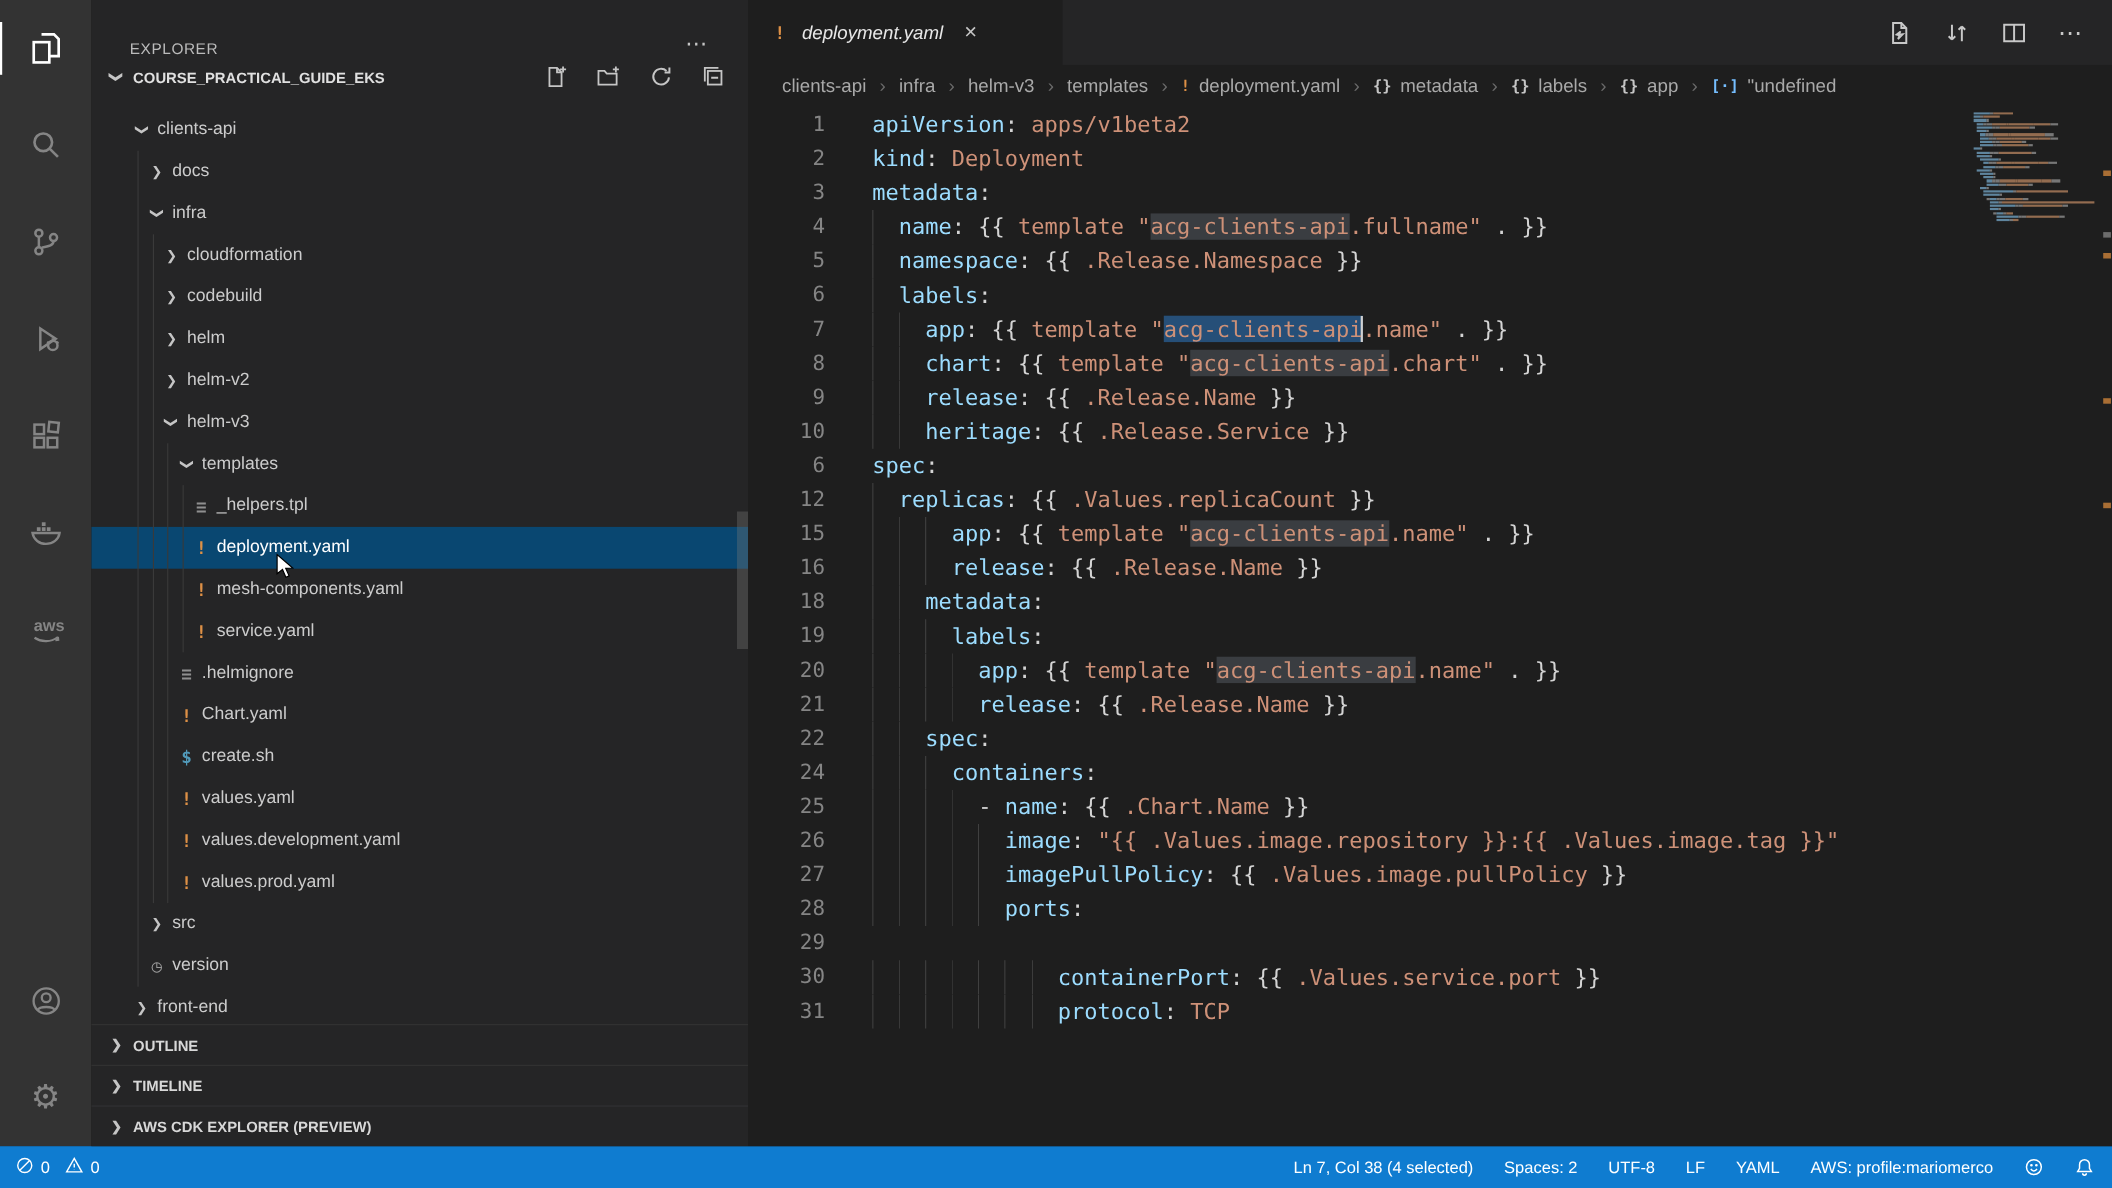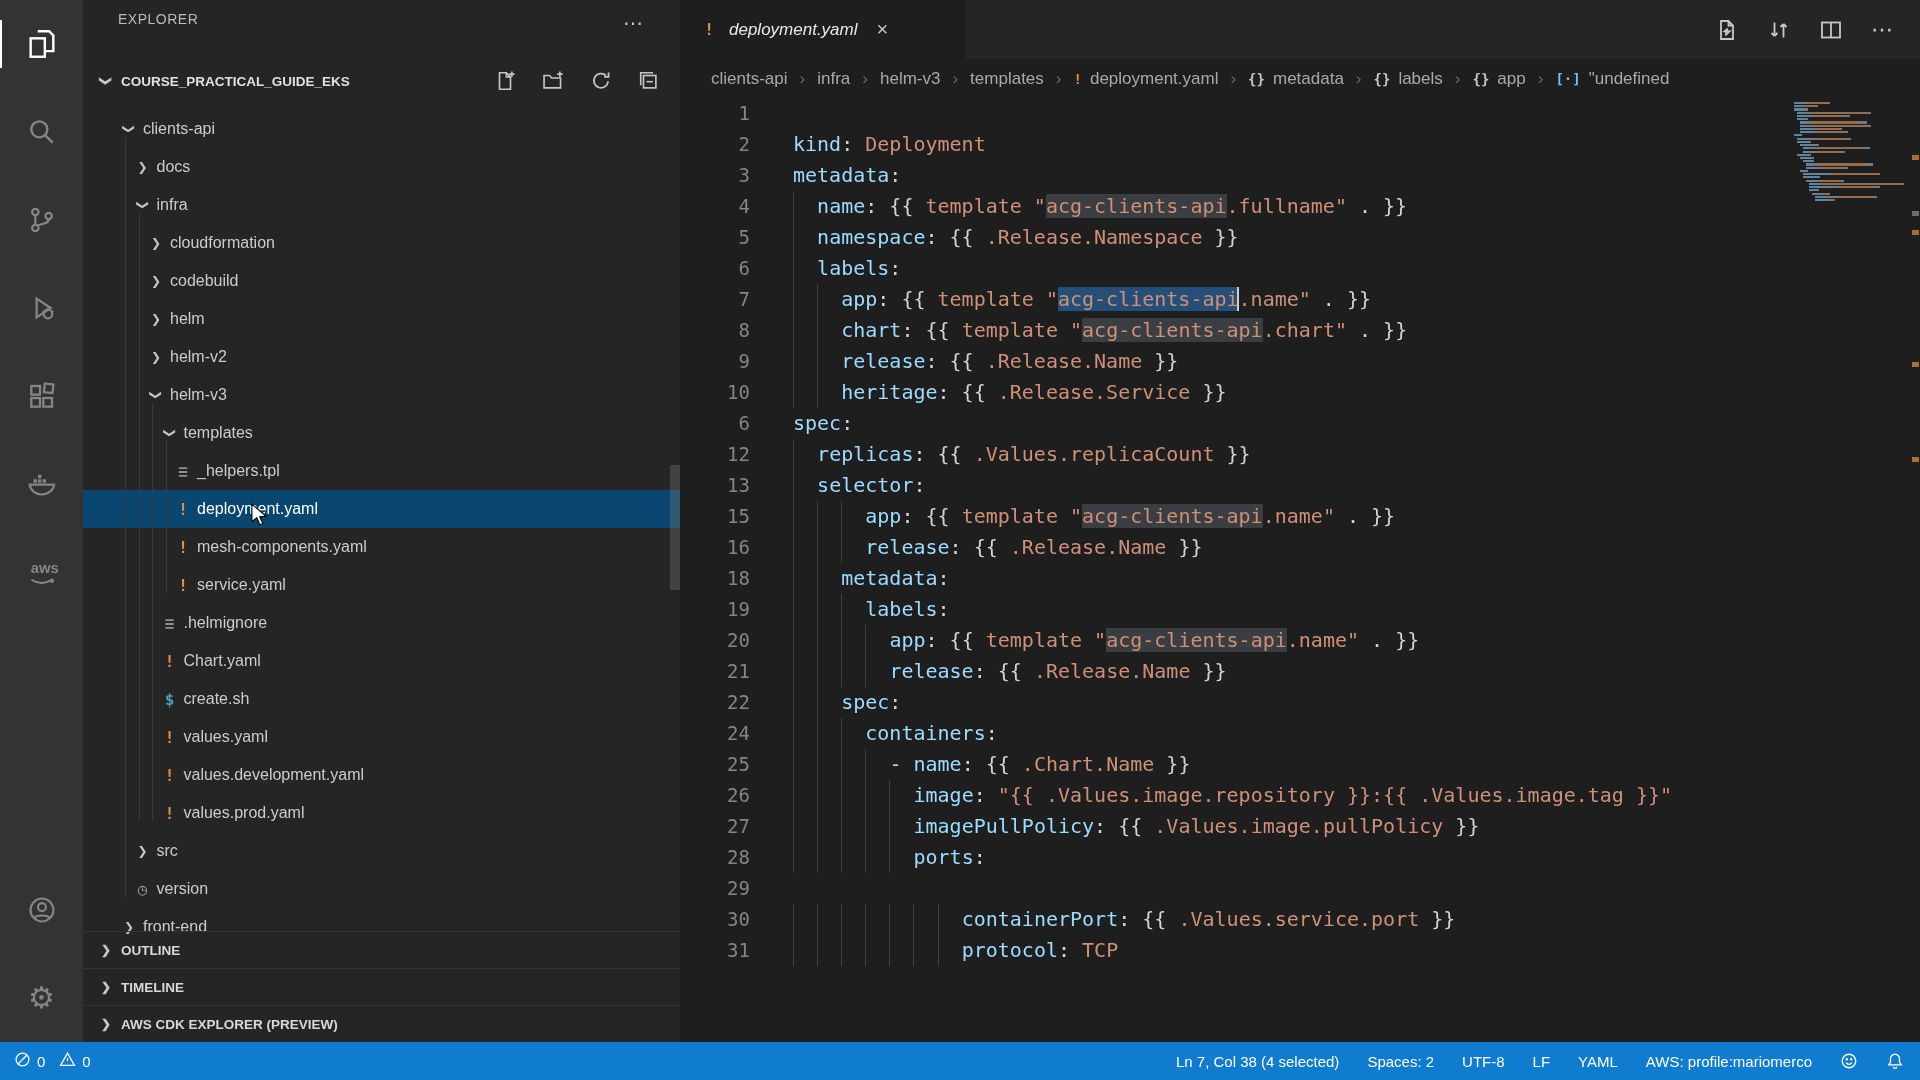--- a/index.html
+++ b/index.html
@@ -11,21 +11,21 @@
   .activitybar{width:83px;background:var(--activity-bar,#333333);display:flex;flex-direction:column;justify-content:space-between;flex:none;}
   .ab-group{display:flex;flex-direction:column;}
   .ab-item{height:88px;display:flex;align-items:center;justify-content:center;color:#858585;position:relative;cursor:pointer;}
   .ab-item.active{color:#ffffff;}
   .ab-item.active::before{content:'';position:absolute;left:0;top:20px;bottom:20px;width:2px;background:#fff;}
   .ab-item svg{display:block;}
   .gear{font-size:30px;line-height:1;font-family:"DejaVu Sans",sans-serif;}
 
   
   .sidebar{width:597px;background:var(--sidebar,#252526);position:relative;color:#cccccc;flex:none;overflow:hidden;}
-  .sb-title{height:52px;display:flex;align-items:flex-start;padding:11px 36px 0 35px;font-size:14px;color:#bbbbbb;letter-spacing:.5px;}
+  .sb-title{height:52px;display:flex;align-items:flex-end;padding:0 36px 0 35px;font-size:14px;color:#bbbbbb;letter-spacing:.5px;}
   .sb-title-menu{margin-left:auto;font-size:20px;color:#c5c5c5;cursor:pointer;letter-spacing:1px;}
   .sb-section{height:36px;display:flex;align-items:center;padding:0 20px 0 12px;font-size:13.5px;font-weight:bold;color:#e0e0e0;cursor:pointer;}
   .sb-section .twisty{margin-right:4px;}
   .sb-actions{margin-left:auto;display:flex;gap:26px;color:#c5c5c5;}
   .sb-actions span{cursor:pointer;display:flex;align-items:center;}
   .tree{margin-top:11px;position:relative;}
   .trow{height:38px;display:flex;align-items:center;font-size:16px;color:#cccccc;cursor:pointer;white-space:nowrap;position:relative;}
   .trow.selected{background:var(--selected-row,#094771);color:#ffffff;}
   .twisty{width:22px;flex:none;display:inline-flex;align-items:center;justify-content:center;font-size:12px;color:#c5c5c5;transform:none;}
   .twisty.open{transform:rotate(90deg);}
@@ -389,33 +389,32 @@
           </span>
           <span class="bc-sep">›</span>
           <span class="bc-item">
             <span class="bci" style="color: rgb(117, 190, 255);">[·]</span>
             <span>"undefined</span>
           </span>
         </div>
 
       <div class="code-area">
         <div>
-            <div class="cl"><span class="ln">1</span></div>
+            <div class="cl"><span class="ln">1</span><span class="lc"><span class="c-k">apiVersion</span><span class="c-p">: </span><span class="c-v">apps/v1beta2</span></span></div>
             <div class="cl"><span class="ln">2</span><span class="lc"><span class="c-k">kind</span><span class="c-p">: </span><span class="c-v">Deployment</span></span></div>
             <div class="cl"><span class="ln">3</span><span class="lc"><span class="c-k">metadata</span><span class="c-p">:</span></span></div>
             <div class="cl"><span class="ln">4</span><span class="lc"><span class="ig">  </span><span class="c-k">name</span><span class="c-p">: </span><span class="c-p">{{ </span><span class="c-t">template </span><span class="c-s">"</span><span class="c-s bg-match">acg-clients-api</span><span class="c-s">.fullname"</span><span class="c-p"> . }}</span></span></div>
             <div class="cl"><span class="ln">5</span><span class="lc"><span class="ig">  </span><span class="c-k">namespace</span><span class="c-p">: </span><span class="c-p">{{ </span><span class="c-v">.Release.Namespace</span><span class="c-p"> }}</span></span></div>
             <div class="cl"><span class="ln">6</span><span class="lc"><span class="ig">  </span><span class="c-k">labels</span><span class="c-p">:</span></span></div>
             <div class="cl"><span class="ln">7</span><span class="lc"><span class="ig">  </span><span class="ig">  </span><span class="c-k">app</span><span class="c-p">: </span><span class="c-p">{{ </span><span class="c-t">template </span><span class="c-s">"</span><span class="c-s bg-sel caret">acg-clients-api</span><span class="c-s">.name"</span><span class="c-p"> . }}</span></span></div>
             <div class="cl"><span class="ln">8</span><span class="lc"><span class="ig">  </span><span class="ig">  </span><span class="c-k">chart</span><span class="c-p">: </span><span class="c-p">{{ </span><span class="c-t">template </span><span class="c-s">"</span><span class="c-s bg-match">acg-clients-api</span><span class="c-s">.chart"</span><span class="c-p"> . }}</span></span></div>
             <div class="cl"><span class="ln">9</span><span class="lc"><span class="ig">  </span><span class="ig">  </span><span class="c-k">release</span><span class="c-p">: </span><span class="c-p">{{ </span><span class="c-v">.Release.Name</span><span class="c-p"> }}</span></span></div>
             <div class="cl"><span class="ln">10</span><span class="lc"><span class="ig">  </span><span class="ig">  </span><span class="c-k">heritage</span><span class="c-p">: </span><span class="c-p">{{ </span><span class="c-v">.Release.Service</span><span class="c-p"> }}</span></span></div>
             <div class="cl"><span class="ln">6</span><span class="lc"><span class="c-k">spec</span><span class="c-p">:</span></span></div>
             <div class="cl"><span class="ln">12</span><span class="lc"><span class="ig">  </span><span class="c-k">replicas</span><span class="c-p">: </span><span class="c-p">{{ </span><span class="c-v">.Values.replicaCount</span><span class="c-p"> }}</span></span></div>
-            <div class="cl"><span class="ln">13</span><span class="lc"><span class="ig">  </span><span class="c-k">selector</span><span class="c-p">:</span></span></div>
             <div class="cl"><span class="ln">15</span><span class="lc"><span class="ig">  </span><span class="ig">  </span><span class="ig">  </span><span class="c-k">app</span><span class="c-p">: </span><span class="c-p">{{ </span><span class="c-t">template </span><span class="c-s">"</span><span class="c-s bg-match">acg-clients-api</span><span class="c-s">.name"</span><span class="c-p"> . }}</span></span></div>
             <div class="cl"><span class="ln">16</span><span class="lc"><span class="ig">  </span><span class="ig">  </span><span class="ig">  </span><span class="c-k">release</span><span class="c-p">: </span><span class="c-p">{{ </span><span class="c-v">.Release.Name</span><span class="c-p"> }}</span></span></div>
             <div class="cl"><span class="ln">18</span><span class="lc"><span class="ig">  </span><span class="ig">  </span><span class="c-k">metadata</span><span class="c-p">:</span></span></div>
             <div class="cl"><span class="ln">19</span><span class="lc"><span class="ig">  </span><span class="ig">  </span><span class="ig">  </span><span class="c-k">labels</span><span class="c-p">:</span></span></div>
             <div class="cl"><span class="ln">20</span><span class="lc"><span class="ig">  </span><span class="ig">  </span><span class="ig">  </span><span class="ig">  </span><span class="c-k">app</span><span class="c-p">: </span><span class="c-p">{{ </span><span class="c-t">template </span><span class="c-s">"</span><span class="c-s bg-match">acg-clients-api</span><span class="c-s">.name"</span><span class="c-p"> . }}</span></span></div>
             <div class="cl"><span class="ln">21</span><span class="lc"><span class="ig">  </span><span class="ig">  </span><span class="ig">  </span><span class="ig">  </span><span class="c-k">release</span><span class="c-p">: </span><span class="c-p">{{ </span><span class="c-v">.Release.Name</span><span class="c-p"> }}</span></span></div>
             <div class="cl"><span class="ln">22</span><span class="lc"><span class="ig">  </span><span class="ig">  </span><span class="c-k">spec</span><span class="c-p">:</span></span></div>
             <div class="cl"><span class="ln">24</span><span class="lc"><span class="ig">  </span><span class="ig">  </span><span class="ig">  </span><span class="c-k">containers</span><span class="c-p">:</span></span></div>
             <div class="cl"><span class="ln">25</span><span class="lc"><span class="ig">  </span><span class="ig">  </span><span class="ig">  </span><span class="ig">  </span><span class="c-p">- </span><span class="c-k">name</span><span class="c-p">: </span><span class="c-p">{{ </span><span class="c-v">.Chart.Name</span><span class="c-p"> }}</span></span></div>
             <div class="cl"><span class="ln">26</span><span class="lc"><span class="ig">  </span><span class="ig">  </span><span class="ig">  </span><span class="ig">  </span><span class="ig">  </span><span class="c-k">image</span><span class="c-p">: </span><span class="c-s">"{{ .Values.image.repository }}:{{ .Values.image.tag }}"</span></span></div>

